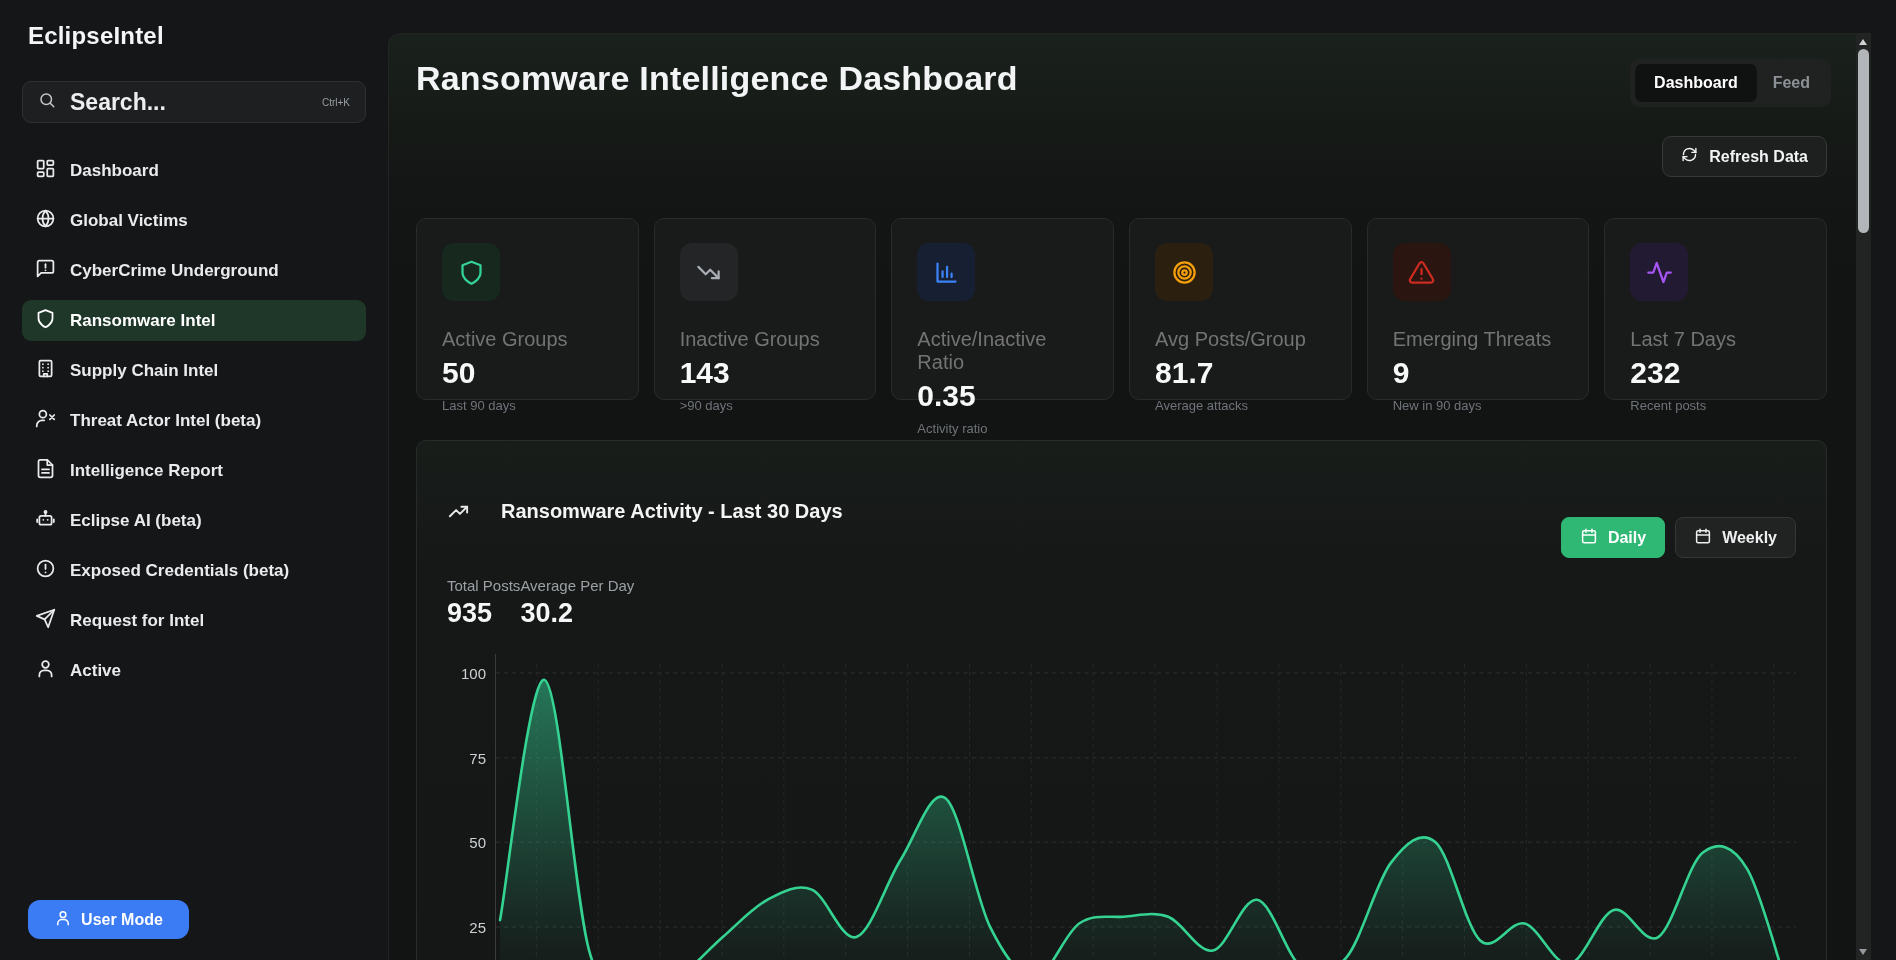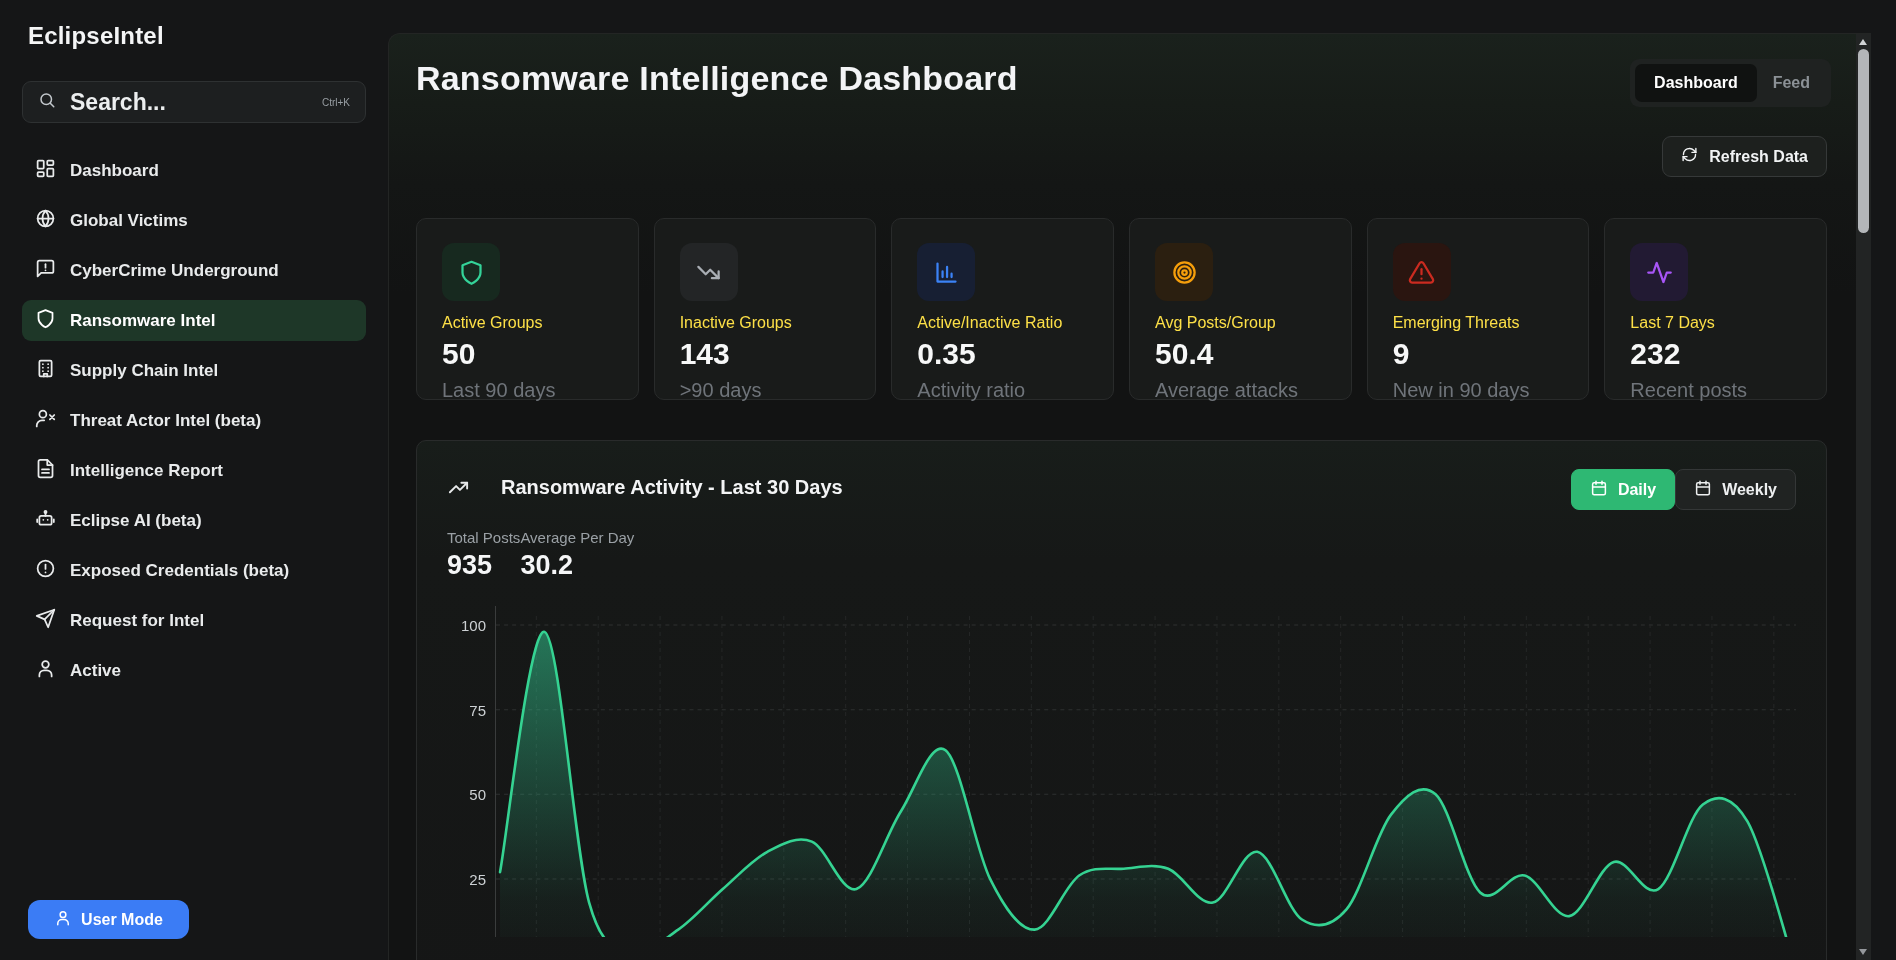--- a/index.html
+++ b/index.html
@@ -44,31 +44,31 @@
   .refresh-btn { display:flex; align-items:center; gap:11px; background:#1d201e; border:1px solid #363939;
     border-radius:9px; height:41px; padding:0 18px; color:#f1f3f4; font-weight:700; font-size:16px;
     font-family:inherit; cursor:pointer; }
   .refresh-btn svg.ic { width:17px; height:17px; }
 
   
   .stats-row { display:flex; gap:15px; padding:41px 44px 0 27px; }
   .stat-card { flex:1; background:#191b1a; border:1px solid #292b2b; border-radius:10px; padding:24px 25px; height:182px; }
   .icon-box { width:58px; height:58px; border-radius:12px; display:flex; align-items:center; justify-content:center; }
   .icon-box svg.ic { width:27px; height:27px; }
-  .stat-label { margin-top:13px; color:#fde047; font-size:16px; }
+  .stat-label { margin-top:27px; color:#737373; font-size:20px; }
   .stat-value { margin-top:5px; font-size:30px; font-weight:bold; color:#f7f8f8; }
-  .stat-sub { margin-top:8px; color:#6f747a; font-size:20px; }
+  .stat-sub { margin-top:8px; color:#6f747a; font-size:13px; }
 
   
   .chart-card { margin:40px 44px 0 27px; height:580px; border:1px solid #292b2b; border-radius:10px;
     background:linear-gradient(180deg,#181d1a 0px,#161817 120px,#151616 100%); padding:28px 30px; }
   .chart-head { display:flex; justify-content:space-between; align-items:center; }
   .chart-title { display:flex; align-items:flex-start; gap:31px; font-size:20px; font-weight:bold; color:#f3f4f5; }
   .chart-title svg.ic { width:23px; height:23px; color:#e7e9ea; }
-  .range-btns { display:flex; gap:0; }
+  .range-btns { display:flex; gap:10px;margin-top:48px; }
   .range-btn { display:flex; align-items:center; gap:10px; height:41px; padding:0 18px; border-radius:8px;
     font-family:inherit; font-weight:700; font-size:16px; cursor:pointer; }
   .range-btn svg.ic { width:18px; height:18px; }
   .range-btn.daily { background:#2eb873; border:1px solid #2eb873; color:#fff; }
   .range-btn.weekly { background:#202322; border:1px solid #343737; color:#edeff0; }
   .chart-stats { display:flex; margin-top:19px; }
   .cs-label { color:#9aa0a5; font-size:15px; }
   .cs-value { margin-top:4px; font-size:27px; font-weight:bold; color:#f5f6f7; }
   .plot { display:flex; margin-top:25px; }
   .y-axis { width:48px; position:relative; height:331px; flex:none; }
@@ -254,21 +254,21 @@
       </div>
       <div class="stat-card">
         <div class="icon-box" style="background:#2b1f10;color:#f59e0b">
           <svg class="ic" viewBox="0 0 24 24">
             <circle cx="12" cy="12" r="9"></circle>
             <circle cx="12" cy="12" r="5.5"></circle>
             <circle cx="12" cy="12" r="2"></circle>
           </svg>
         </div>
         <div class="stat-label">Avg Posts/Group</div>
-        <div class="stat-value">50.4</div>
+        <div class="stat-value">81.7</div>
         <div class="stat-sub">Average attacks</div>
       </div>
       <div class="stat-card">
         <div class="icon-box" style="background:#2a1510;color:#cb2b20">
           <svg class="ic" viewBox="0 0 24 24">
             <path d="M10.3 3.8L1.9 17.9a2 2 0 0 0 1.7 3h16.8a2 2 0 0 0 1.7-3L13.7 3.8a2 2 0 0 0-3.4 0z"></path>
             <path d="M12 9v4.5"></path>
             <path d="M12 17.5h.01"></path>
           </svg>
         </div>

